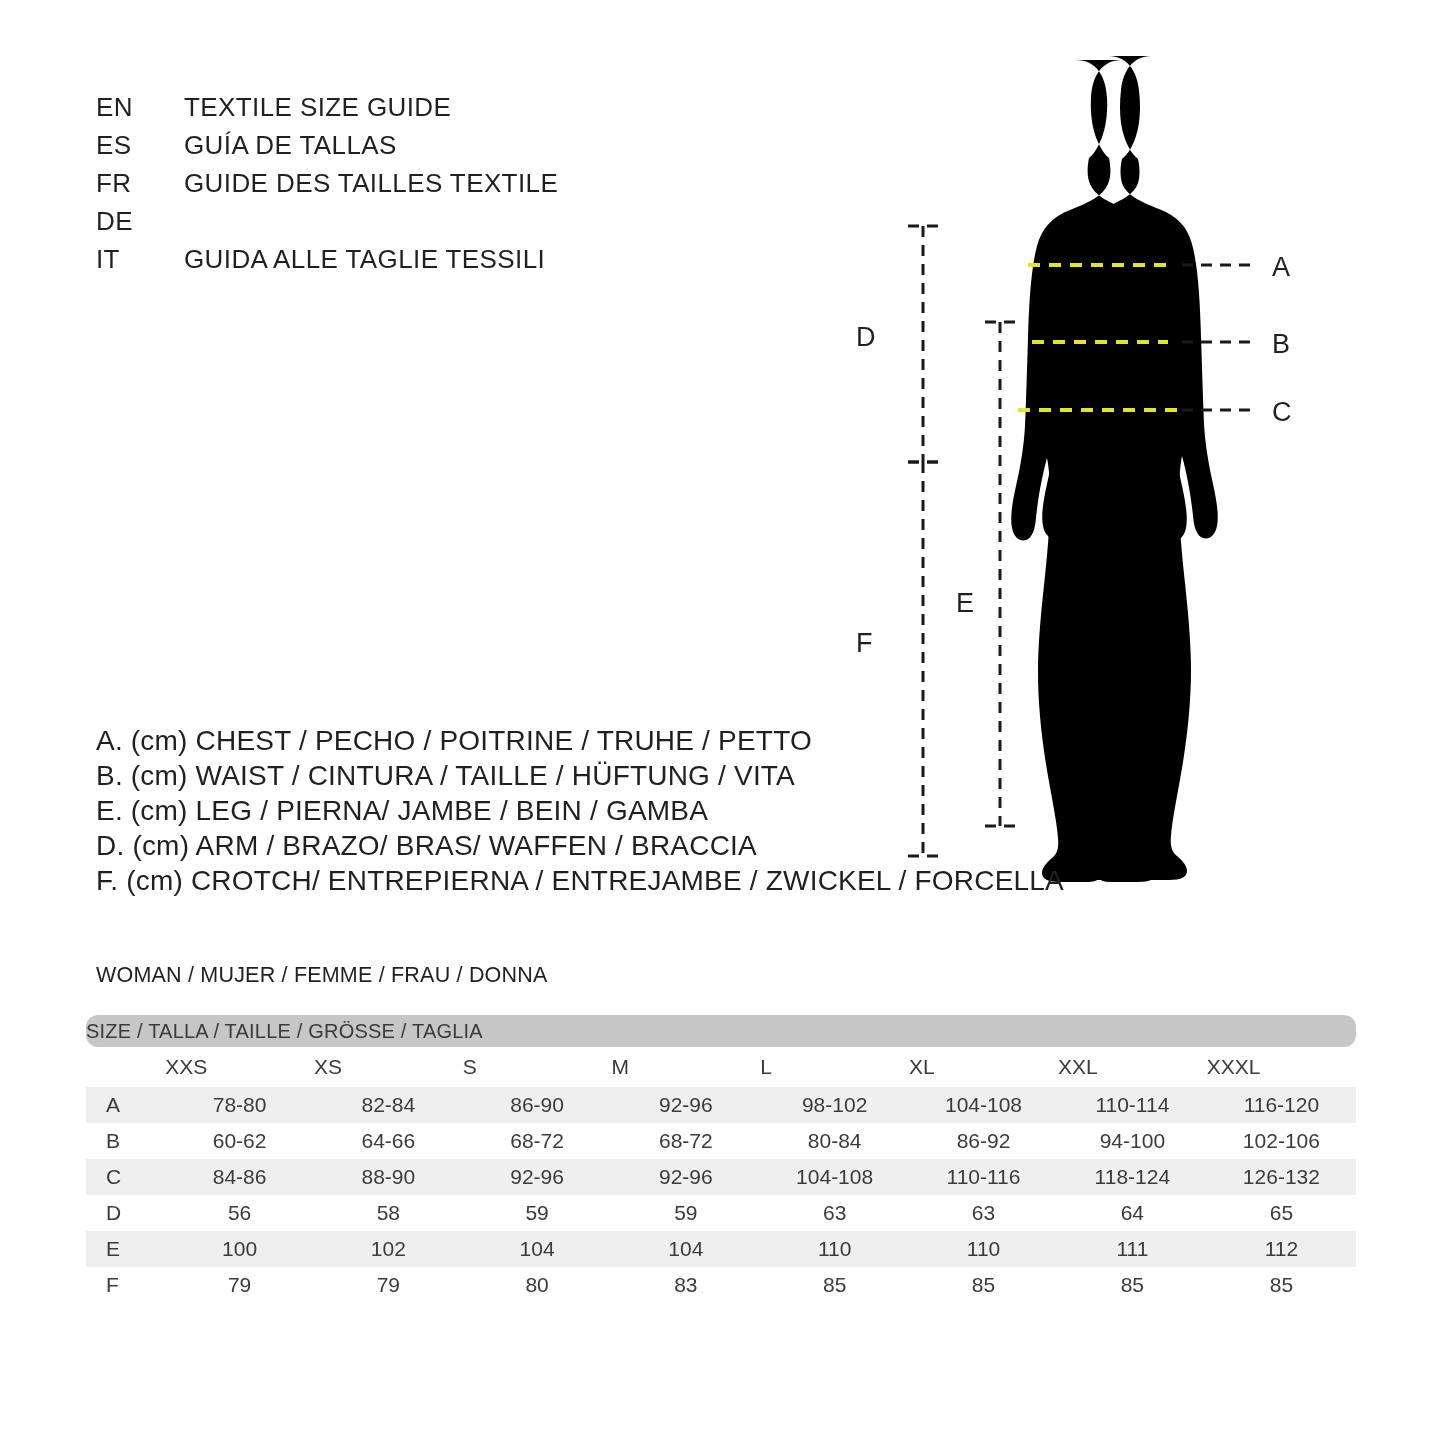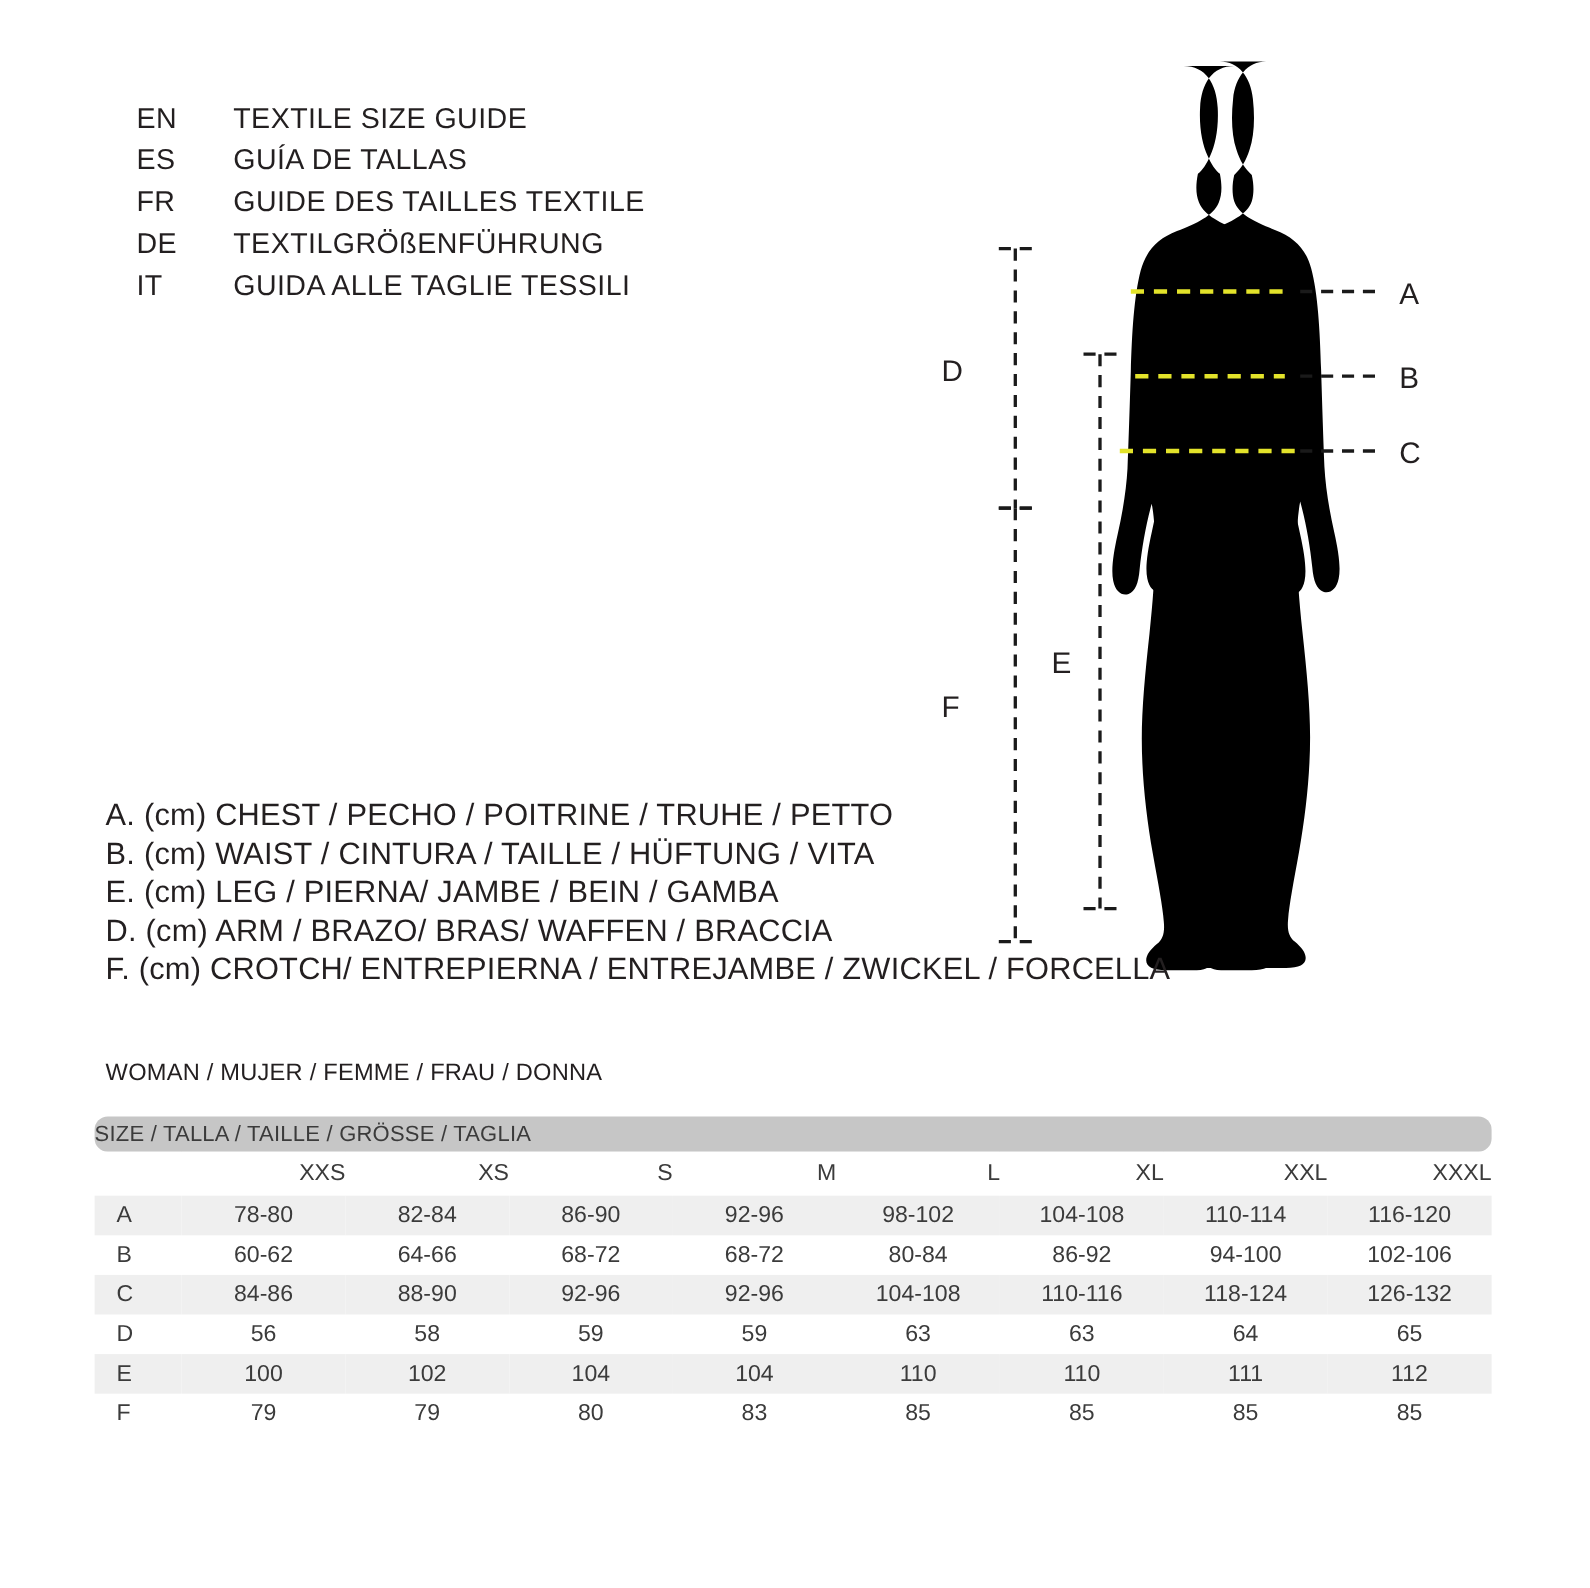--- a/index.html
+++ b/index.html
@@ -15,21 +15,20 @@
     color: #231f20;
     overflow: hidden;
   }
 
   
   #title-block {
     position: absolute;
     left: 96px;
     top: 92px;
     width: 620px;
-    margin-left: 28px;
   }
   .title-row {
     display: flex;
     align-items: baseline;
     height: 38px;
     font-size: 26px;
     letter-spacing: 0.4px;
     white-space: nowrap;
   }
   .title-lang {
@@ -82,21 +81,21 @@
     height: 32px;
     text-align: left;
     padding-left: 14px;
     font-size: 20px;
     color: #3b3b3b;
     letter-spacing: 0.2px;
     border-radius: 12px;
   }
   .tbl-head-row td {
     height: 40px;
-    text-align: right;
+    text-align: left;
     font-size: 21px;
     color: #3b3b3b;
     background: #ffffff;
   }
   .tbl-body-row td {
     height: 36px;
     text-align: center;
     font-size: 21px;
   }
   .tbl-body-row.shaded td {
@@ -131,21 +130,20 @@
   <div class="title-row">
     <span class="title-lang">ES</span>
     <span class="title-text">GUÍA DE TALLAS</span>
   </div>
   <div class="title-row">
     <span class="title-lang">FR</span>
     <span class="title-text">GUIDE DES TAILLES TEXTILE</span>
   </div>
   <div class="title-row">
     <span class="title-lang">DE</span>
-    <span class="title-text">TEXTILGRÖßENFÜHRUNG</span>
   </div>
   <div class="title-row">
     <span class="title-lang">IT</span>
     <span class="title-text">GUIDA ALLE TAGLIE TESSILI</span>
   </div>
 </div>
 
 <div id="figure-area">
   <svg id="figure-svg" width="560" height="860" viewBox="0 0 560 860" xmlns="http://www.w3.org/2000/svg">
 

